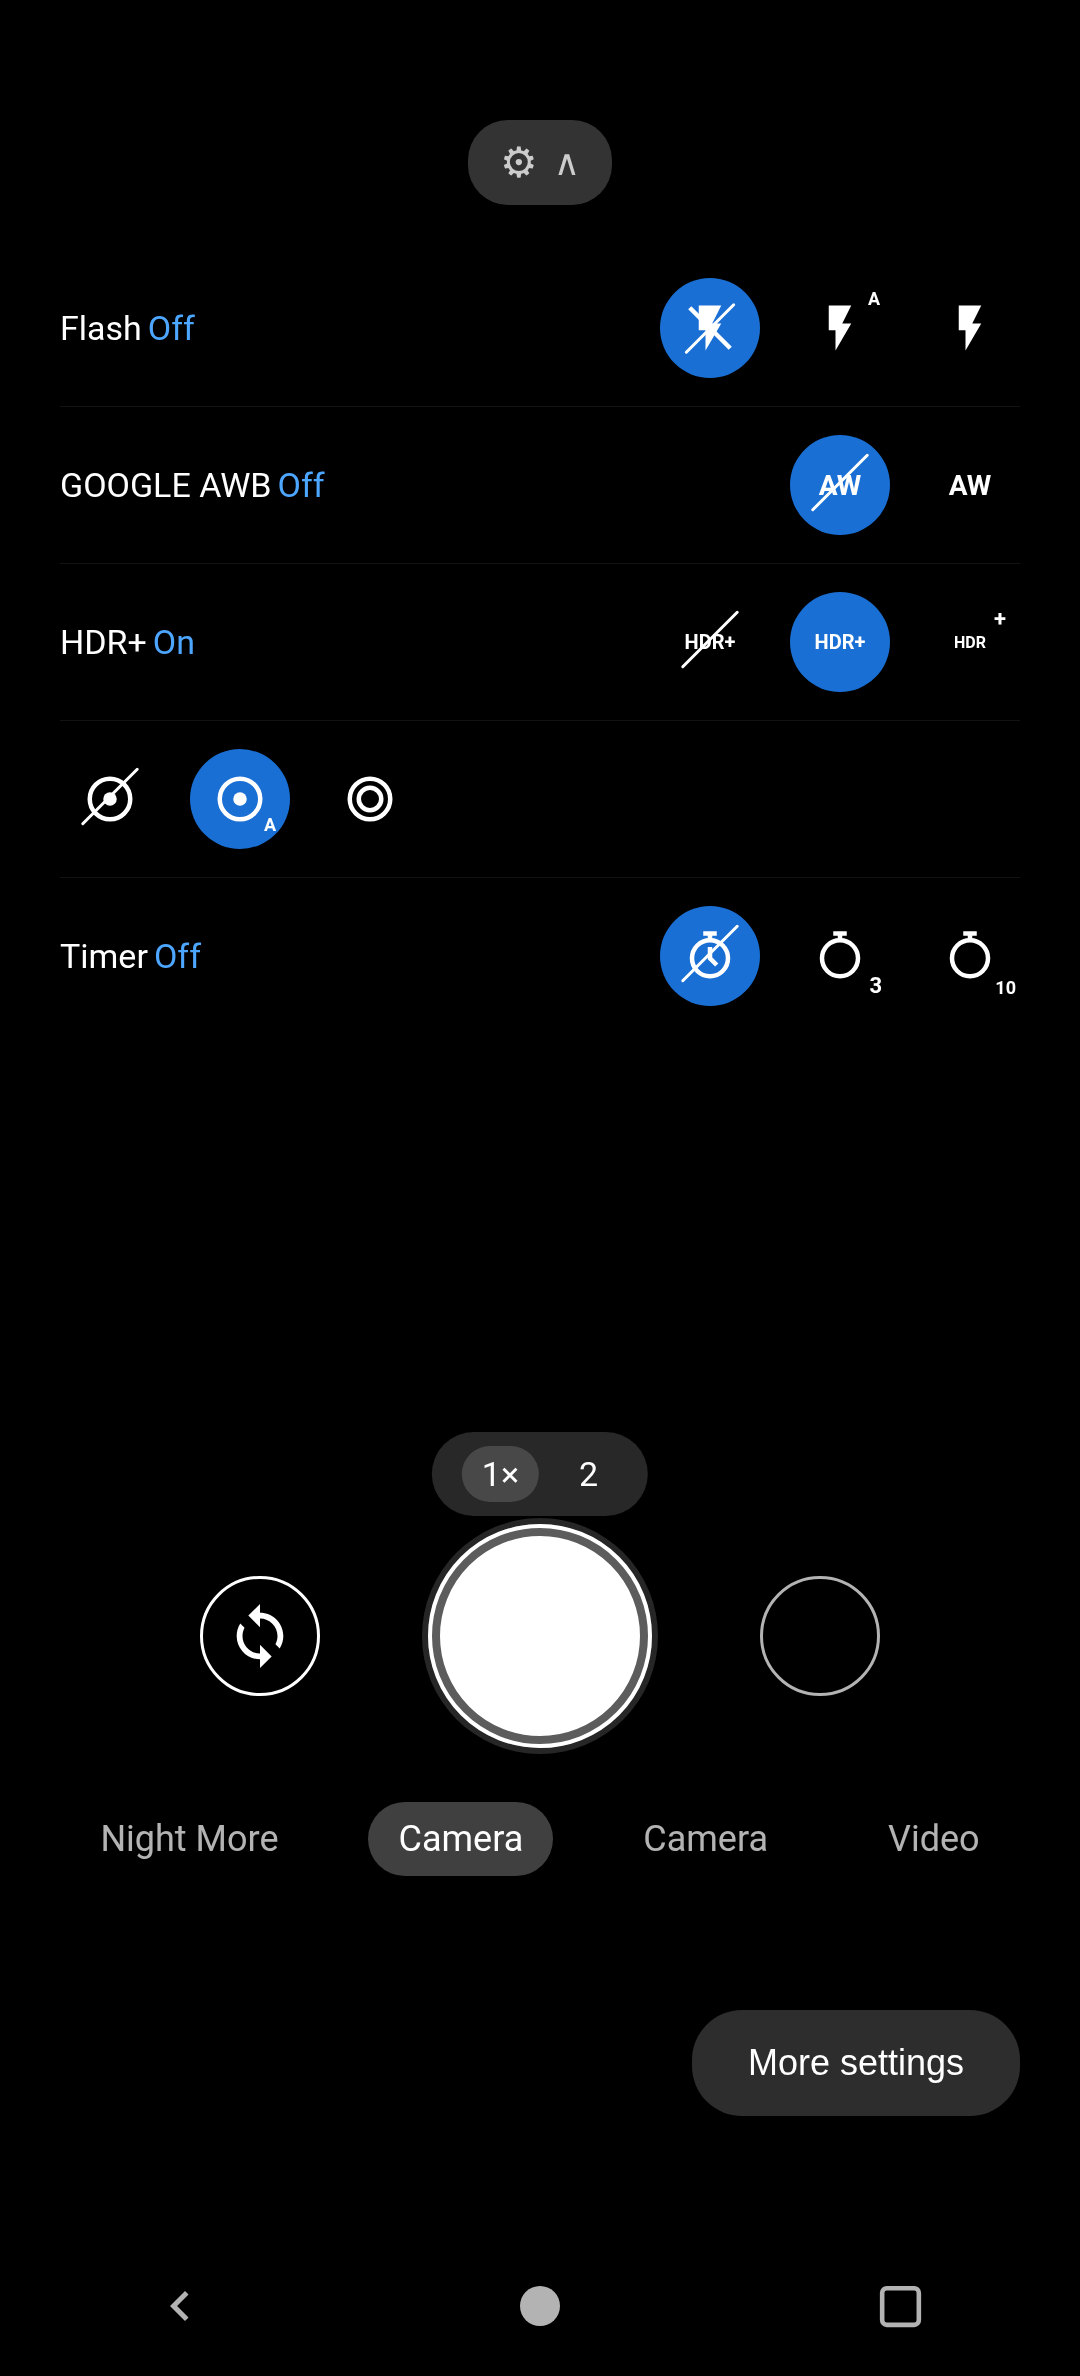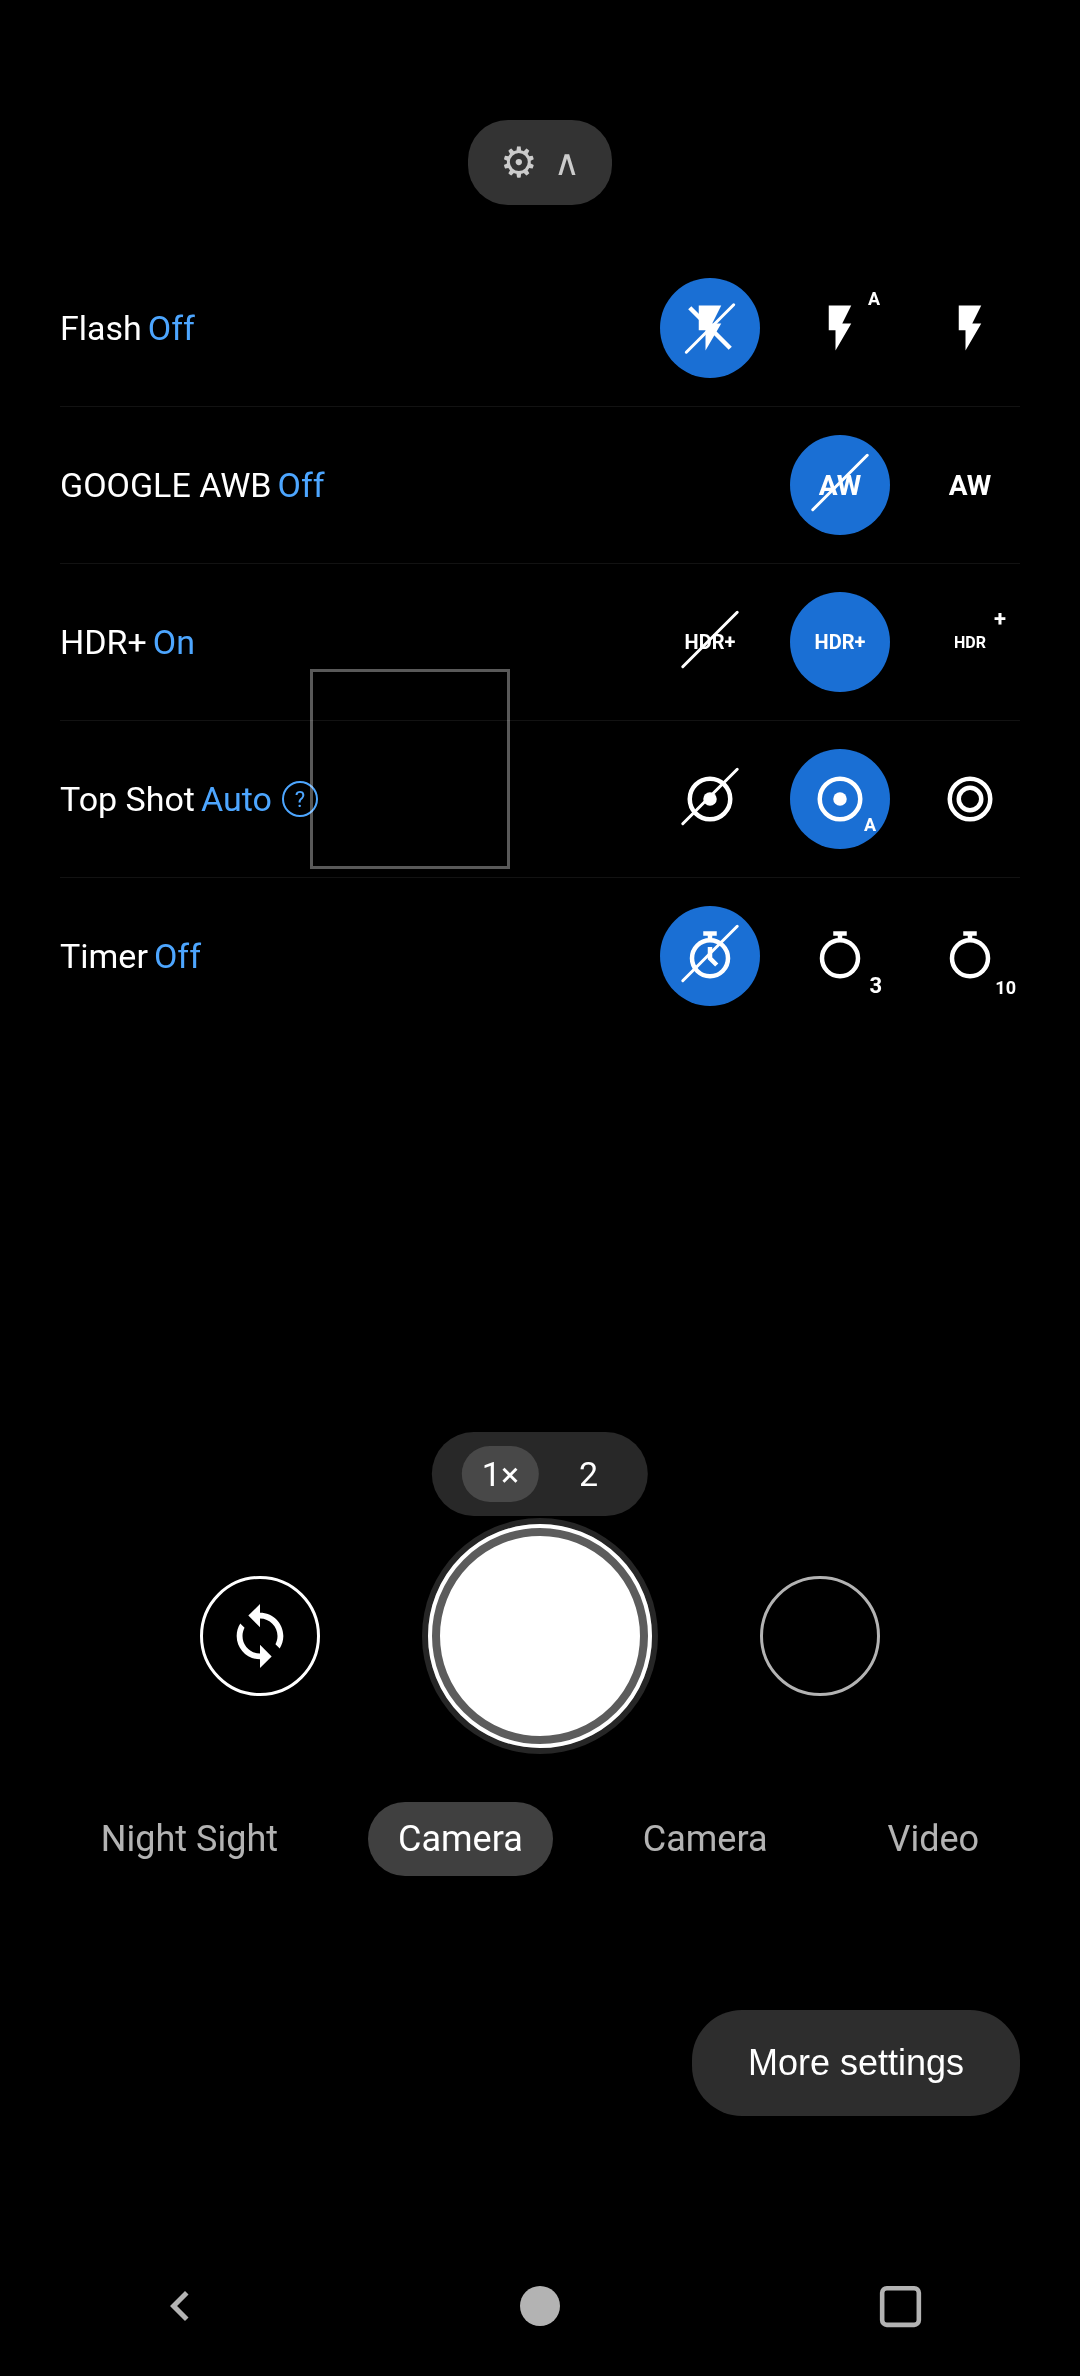--- a/index.html
+++ b/index.html
@@ -375,27 +375,20 @@
       <div class="icon-btn inactive" style="position:relative;">
         <div style="display:flex;flex-direction:column;align-items:center;justify-content:center;">
           <span style="font-size:16px;font-weight:bold;color:#fff;">HDR</span>
         </div>
         <span style="position:absolute;top:14px;right:14px;font-size:22px;color:#fff;font-weight:bold;">+</span>
       </div>
     </div>
   </div>
 
   <div class="setting-row">
-    <div class="setting-label">
-      <span class="setting-name">Top Shot</span>
-      <div class="setting-value with-help">
-        <span>Auto</span>
-        <div class="help-circle">?</div>
-      </div>
-    </div>
 
     <div style="position:relative; display:flex; align-items:center; gap:30px;">
       <div style="position:absolute; left:-350px; top:-80px; width:200px; height:200px; border:3px solid rgba(255,255,255,0.35); border-radius:50;"></div>
       <div class="icon-group">
 
         <div class="icon-btn inactive" style="position:relative;overflow:hidden;">
           <svg viewBox="0 0 24 24" width="54" height="54" fill="white">
             <circle cx="12" cy="12" r="9" fill="none" stroke="white" stroke-width="2"></circle>
             <circle cx="12" cy="12" r="3" fill="white"></circle>
           </svg>
@@ -471,21 +464,21 @@
       <path d="M12 4V1L8 5l4 4V6c3.31 0 6 2.69 6 6 0 1.01-.25 1.97-.7 2.8l1.46 1.46C19.54 15.03 20 13.57 20 12c0-4.42-3.58-8-8-8zm0 14c-3.31 0-6-2.69-6-6 0-1.01.25-1.97.7-2.8L5.24 7.74C4.46 8.97 4 10.43 4 12c0 4.42 3.58 8 8 8v3l4-4-4-4v3z" fill="white"></path>
     </svg>
   </div>
 
   <div class="btn-capture" style="width:200px;height:200px;background:#fff;border-radius:50%;box-shadow:0 0 0 12px rgba(255,255,255,0.25),0 0 0 18px rgba(255,255,255,0.15);border:6px solid #fff;cursor:pointer;"></div>
 
   <div class="btn-gallery" style="width:120px;height:120px;border:3px solid rgba(255,255,255,0.7);border-radius:50%;cursor:pointer;background:transparent;"></div>
 </div>
 
 <div class="mode-tabs" style="position:absolute;bottom:480px;left:0;right:0;display:flex;align-items:center;justify-content:center;gap:60px;">
-  <div class="mode-tab">Night Sight</div>
+  <div class="mode-tab">Night More</div>
   <div class="mode-tab active">Camera</div>
   <div class="mode-tab">Camera</div>
   <div class="mode-tab">Video</div>
 </div>
 
 <div class="nav-bar">
   <div class="nav-btn">
     <svg viewBox="0 0 24 24" width="60" height="60">
       <path d="M15.41 7.41L14 6l-6 6 6 6 1.41-1.41L10.83 12z" fill="rgba(255,255,255,0.7)"></path>
     </svg>

